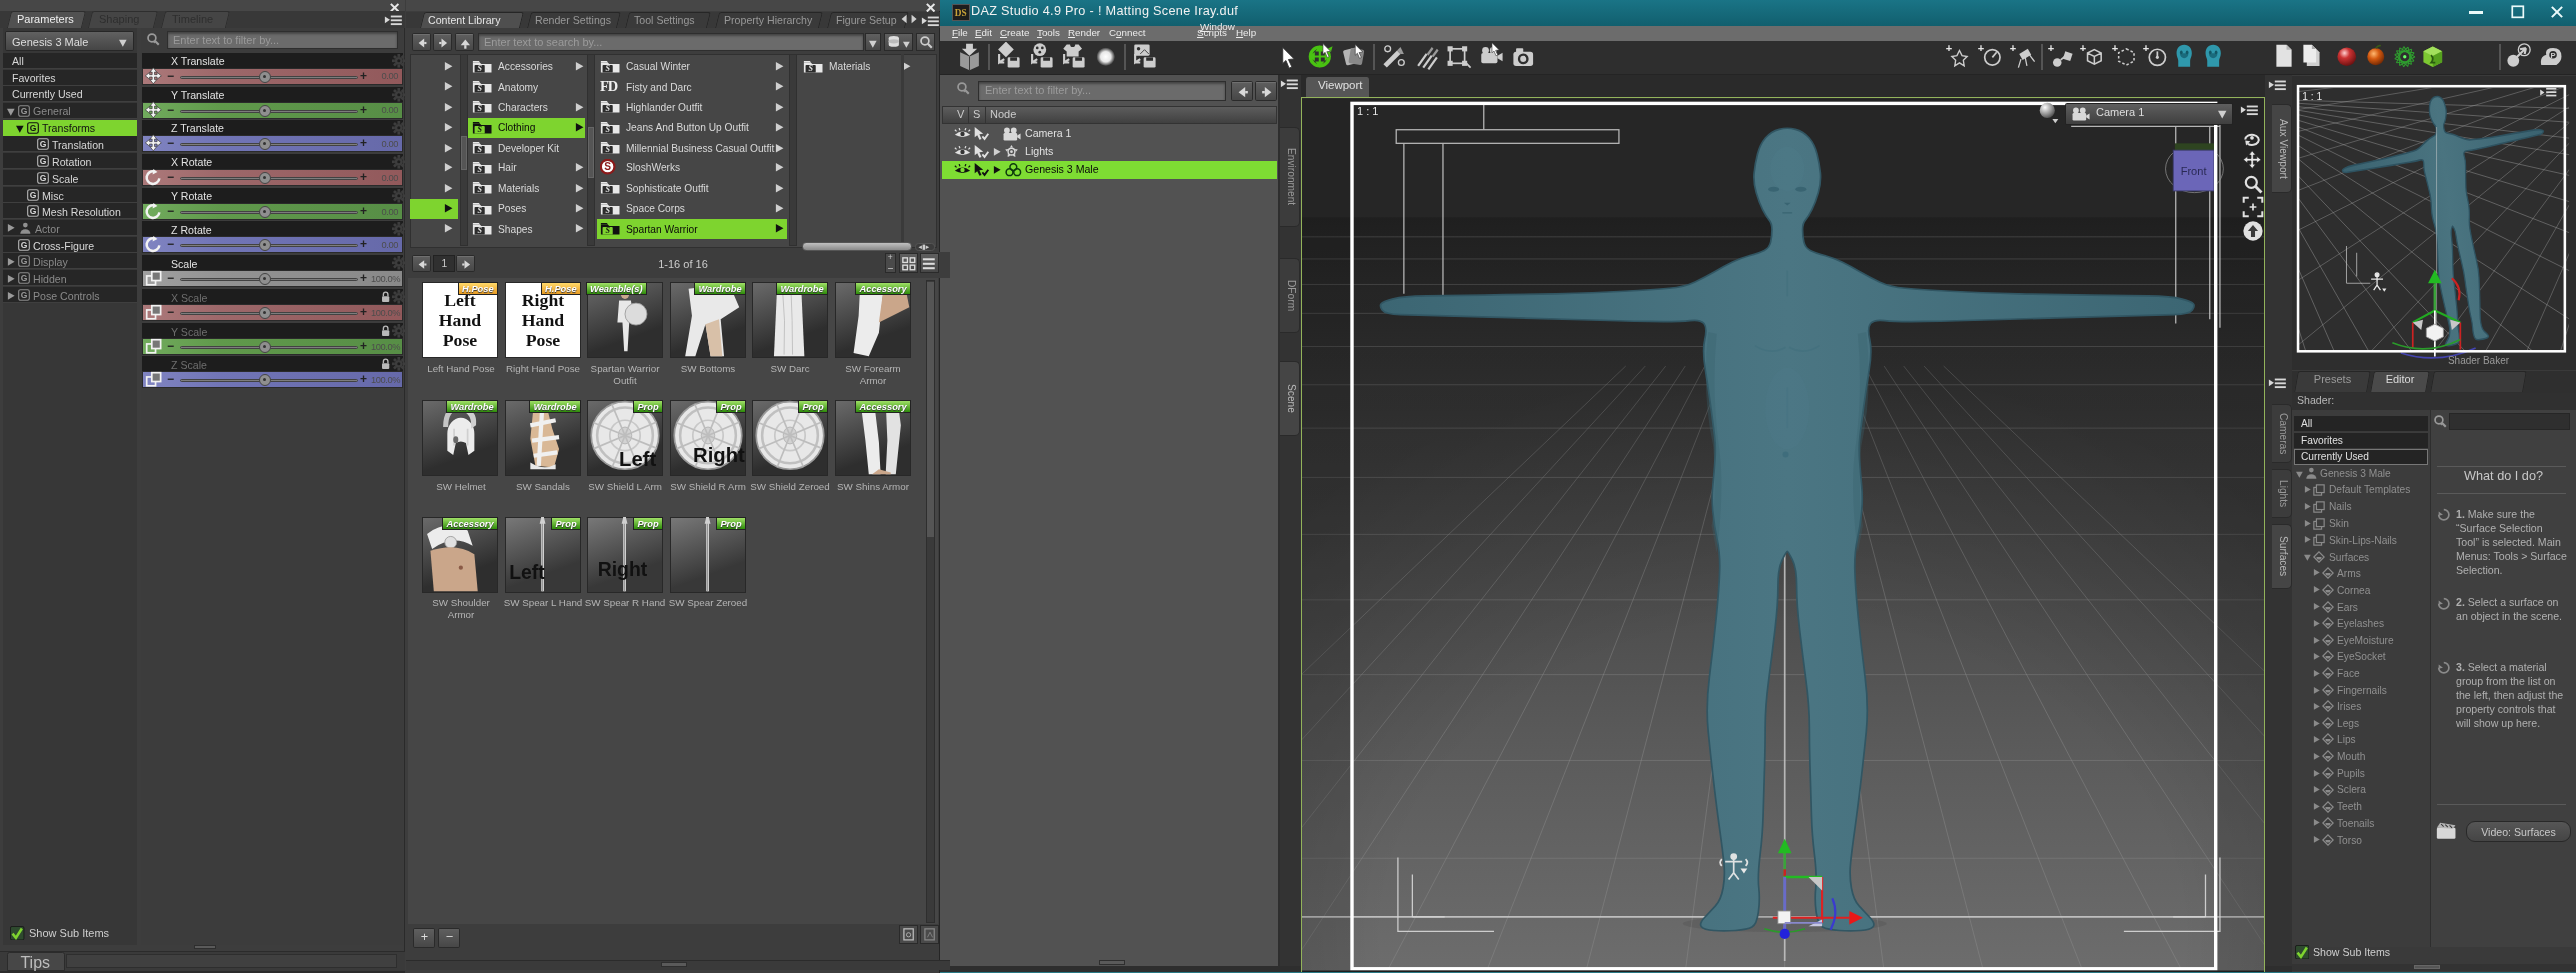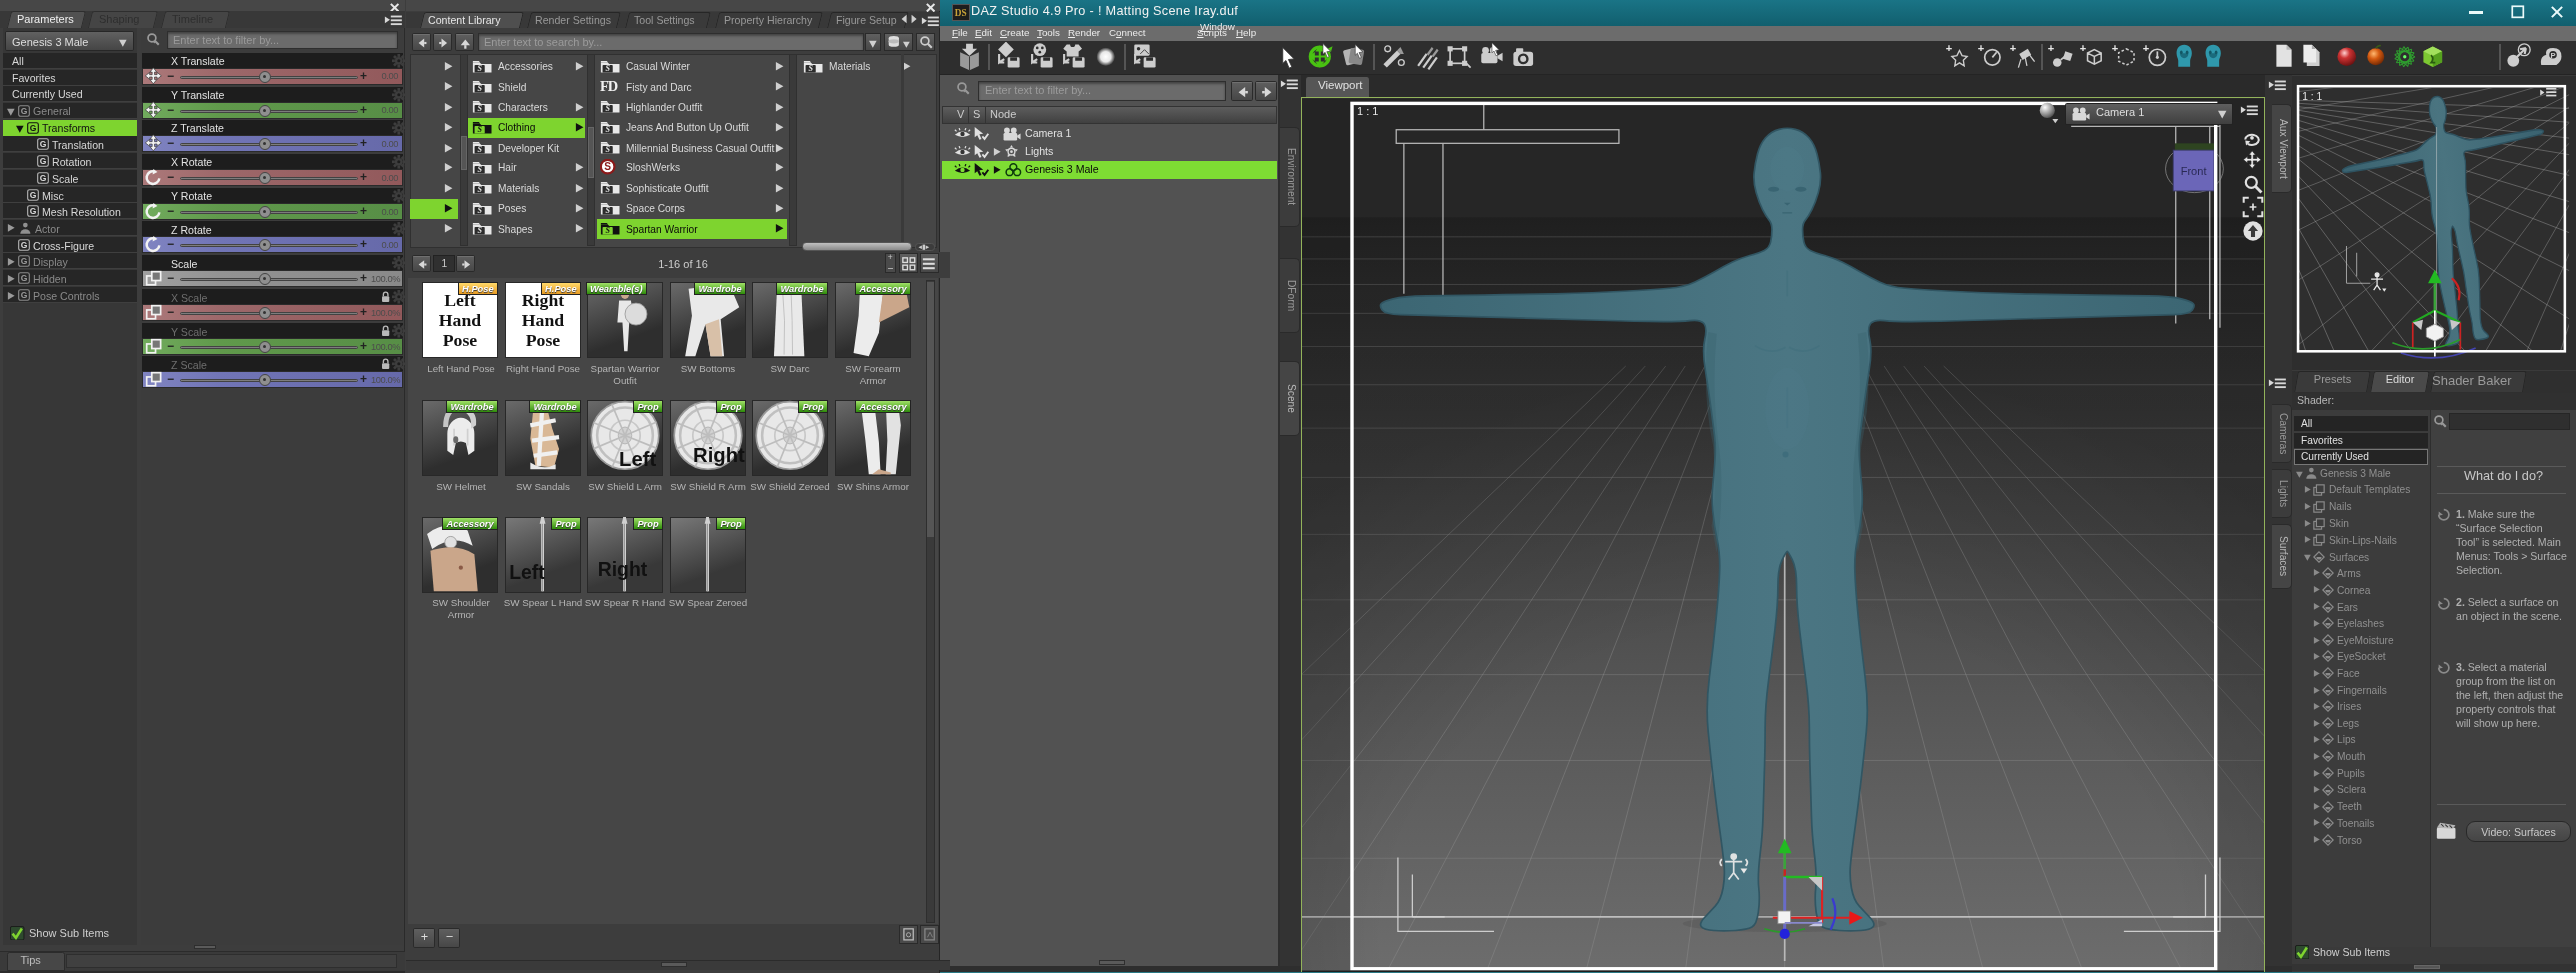--- a/index.html
+++ b/index.html
@@ -645,21 +645,21 @@
         <rect x="299" y="22" width="12" height="2"></rect>
       </g>
       <rect x="7" y="12" width="314" height="312" fill="none" stroke="#fff" stroke-width="3"></rect>
     </svg>
     <div style="position:absolute;left:2292px;top:371px;width:284px;height:22px;background:#2f2f2f;"></div>
     <div style="position:absolute;left:2296px;top:371px;width:73px;height:21px;background:#3a3a3a;border:0.8px solid #262626;border-bottom:none;border-radius:2.5px 2.5px 0 0;transform:skewX(-10deg);"></div>
     <div style="position:absolute;left:2296px;top:373px;width:73px;height:17px;text-align:center;font-size:11px;color:#9a9a9a;">Presets</div>
     <div style="position:absolute;left:2372px;top:371px;width:56px;height:21px;background:#4a4a4a;border:0.8px solid #262626;border-bottom:none;border-radius:2.5px 2.5px 0 0;transform:skewX(-10deg);"></div>
     <div style="position:absolute;left:2372px;top:373px;width:56px;height:17px;text-align:center;font-size:11px;color:#dcdcdc;">Editor</div>
     <div style="position:absolute;left:2432px;top:371px;width:93px;height:21px;background:#3a3a3a;border:0.8px solid #262626;border-bottom:none;border-radius:2.5px 2.5px 0 0;transform:skewX(-10deg);"></div>
-    <div style="position:absolute;left:2432px;top:373px;width:93px;height:17px;font-size:13px;color:#9a9a9a;">Shader Baker</div>
+    <div style="position:absolute;left:2432px;top:355px;width:93px;height:17px;text-align:center;font-size:10px;color:#9a9a9a;">Shader Baker</div>
     <div style="position:absolute;left:2292px;top:393px;width:284px;height:17px;background:#303030;"></div>
     <div style="position:absolute;left:2297px;top:394px;white-space:nowrap;font-size:10.6px;color:#b8b8b8;">Shader:</div>
     <div style="position:absolute;left:2292px;top:410px;width:138px;height:537px;background:#3c3c3c;"></div>
     <div style="position:absolute;left:2294px;top:416px;width:134px;height:16px;background:#242424;border-bottom:0.8px solid #3a3a3a;"></div>
     <div style="position:absolute;left:2301px;top:418px;white-space:nowrap;font-size:10.2px;color:#e0e0e0;">All</div>
     <div style="position:absolute;left:2294px;top:433px;width:134px;height:16px;background:#242424;border-bottom:0.8px solid #3a3a3a;"></div>
     <div style="position:absolute;left:2301px;top:435px;white-space:nowrap;font-size:10.2px;color:#e0e0e0;">Favorites</div>
     <div style="position:absolute;left:2294px;top:449px;width:134px;height:16px;background:#242424;border:0.8px solid #777;"></div>
     <div style="position:absolute;left:2301px;top:451px;white-space:nowrap;font-size:10.2px;color:#e0e0e0;">Currently Used</div>
     <svg width="7.6" height="7.6" viewBox="0 0 9 9" style="position:absolute;left:2296px;top:471px;">
@@ -1289,21 +1289,21 @@
     <div style="position:absolute;left:371px;top:375px;width:27px;height:11px;text-align:right;font-size:9.3px;color:#4d4d4d;letter-spacing:-0.4px;">100.0%</div>
     <svg width="14.4" height="14.4" viewBox="0 0 17 17" style="position:absolute;left:10.2px;top:926px;">
       <rect x="0.5" y="0.5" width="16" height="16" rx="2" fill="#2e4a2e" stroke="#151515"></rect>
       <path d="M3 9 l4 5 7 -11" fill="none" stroke="#7ed42f" stroke-width="3"></path>
     </svg>
     <div style="position:absolute;left:29px;top:927px;white-space:nowrap;font-size:11px;color:#cfcfcf;">Show Sub Items</div>
     <div style="position:absolute;left:3.4px;top:945px;width:399px;height:5.1px;background:#3d3d3d;"></div>
     <div style="position:absolute;left:194px;top:945px;width:22px;height:4.2px;background:#5a5a5a;border:0.8px solid #2e2e2e;"></div>
     <div style="position:absolute;left:0px;top:951px;width:405px;height:20.4px;background:#3a3a3a;border-top:0.8px solid #2b2b2b;"></div>
     <div style="position:absolute;left:6.8px;top:952px;width:58px;height:18.7px;background:#474747;border:0.8px solid #2b2b2b;border-radius:2.5px 2.5px 0 0;"></div>
-    <div style="position:absolute;left:20.4px;top:954px;white-space:nowrap;font-size:11px;color:#bdbdbd;">Tips</div>
+    <div style="position:absolute;left:20.4px;top:954px;white-space:nowrap;font-size:16px;color:#bdbdbd;">Tips</div>
     <div style="position:absolute;left:66px;top:954px;width:331px;height:14.4px;background:#404040;border:0.8px solid #2e2e2e;"></div>
     <div style="position:absolute;left:0px;top:971px;width:405px;height:2.5px;background:#2b2b2b;"></div>
     <div style="position:absolute;left:406px;top:0px;width:534px;height:974px;background:#3d3d3d;border-right:1.7px solid #252525;"></div>
     <div style="position:absolute;left:406px;top:0px;width:534px;height:11px;background:#474747;"></div>
     <svg width="9.3" height="9.3" viewBox="0 0 11 11" style="position:absolute;left:926px;top:3.4px;">
       <path d="M1 1 L10 10 M10 1 L1 10" stroke="#e8e8e8" stroke-width="2.4"></path>
     </svg>
     <div style="position:absolute;left:406px;top:12px;width:534px;height:16px;background:#383838;"></div>
     <div style="position:absolute;left:422px;top:12px;width:100px;height:16px;background:#4f4f4f;transform:skewX(-14deg);border:0.8px solid #262626;border-bottom:none;border-radius:2.5px 2.5px 0 0;"></div>
     <div style="position:absolute;left:428px;top:13.6px;white-space:nowrap;font-size:10.6px;color:#e6e6e6;">Content Library</div>
@@ -1405,21 +1405,21 @@
     <div style="position:absolute;left:498px;top:61px;white-space:nowrap;font-size:10.2px;color:#dadada;">Accessories</div>
     <svg width="9.3" height="9.3" viewBox="0 0 11 11" style="position:absolute;left:575px;top:62px;">
       <path d="M1 0 L10 5.0 L1 10 z" fill="#cfcfcf"></path>
     </svg>
     <svg width="20.4" height="14.4" viewBox="0 0 24 17" style="position:absolute;left:472px;top:79px;">
       <path d="M1 4 h8 l2 2 h12 v10 h-22 z" fill="#e8e8e8"></path>
       <path d="M1 4 v-1.6 h7 l1.6 1.6 z" fill="#e8e8e8"></path>
       <rect x="3" y="7" width="12" height="9" rx="1" fill="#2c2c2c"></rect>
       <text x="9" y="14.6" font-family="Liberation Serif" font-size="9.5" font-style="italic" font-weight="bold" fill="#e8e8e8" text-anchor="middle">S</text>
     </svg>
-    <div style="position:absolute;left:498px;top:82px;white-space:nowrap;font-size:10.2px;color:#dadada;">Shield</div>
+    <div style="position:absolute;left:498px;top:82px;white-space:nowrap;font-size:10.2px;color:#dadada;">Anatomy</div>
     <svg width="20.4" height="14.4" viewBox="0 0 24 17" style="position:absolute;left:472px;top:99px;">
       <path d="M1 4 h8 l2 2 h12 v10 h-22 z" fill="#e8e8e8"></path>
       <path d="M1 4 v-1.6 h7 l1.6 1.6 z" fill="#e8e8e8"></path>
       <rect x="3" y="7" width="12" height="9" rx="1" fill="#2c2c2c"></rect>
       <text x="9" y="14.6" font-family="Liberation Serif" font-size="9.5" font-style="italic" font-weight="bold" fill="#e8e8e8" text-anchor="middle">S</text>
     </svg>
     <div style="position:absolute;left:498px;top:102px;white-space:nowrap;font-size:10.2px;color:#dadada;">Characters</div>
     <svg width="9.3" height="9.3" viewBox="0 0 11 11" style="position:absolute;left:575px;top:103px;">
       <path d="M1 0 L10 5.0 L1 10 z" fill="#cfcfcf"></path>
     </svg>

